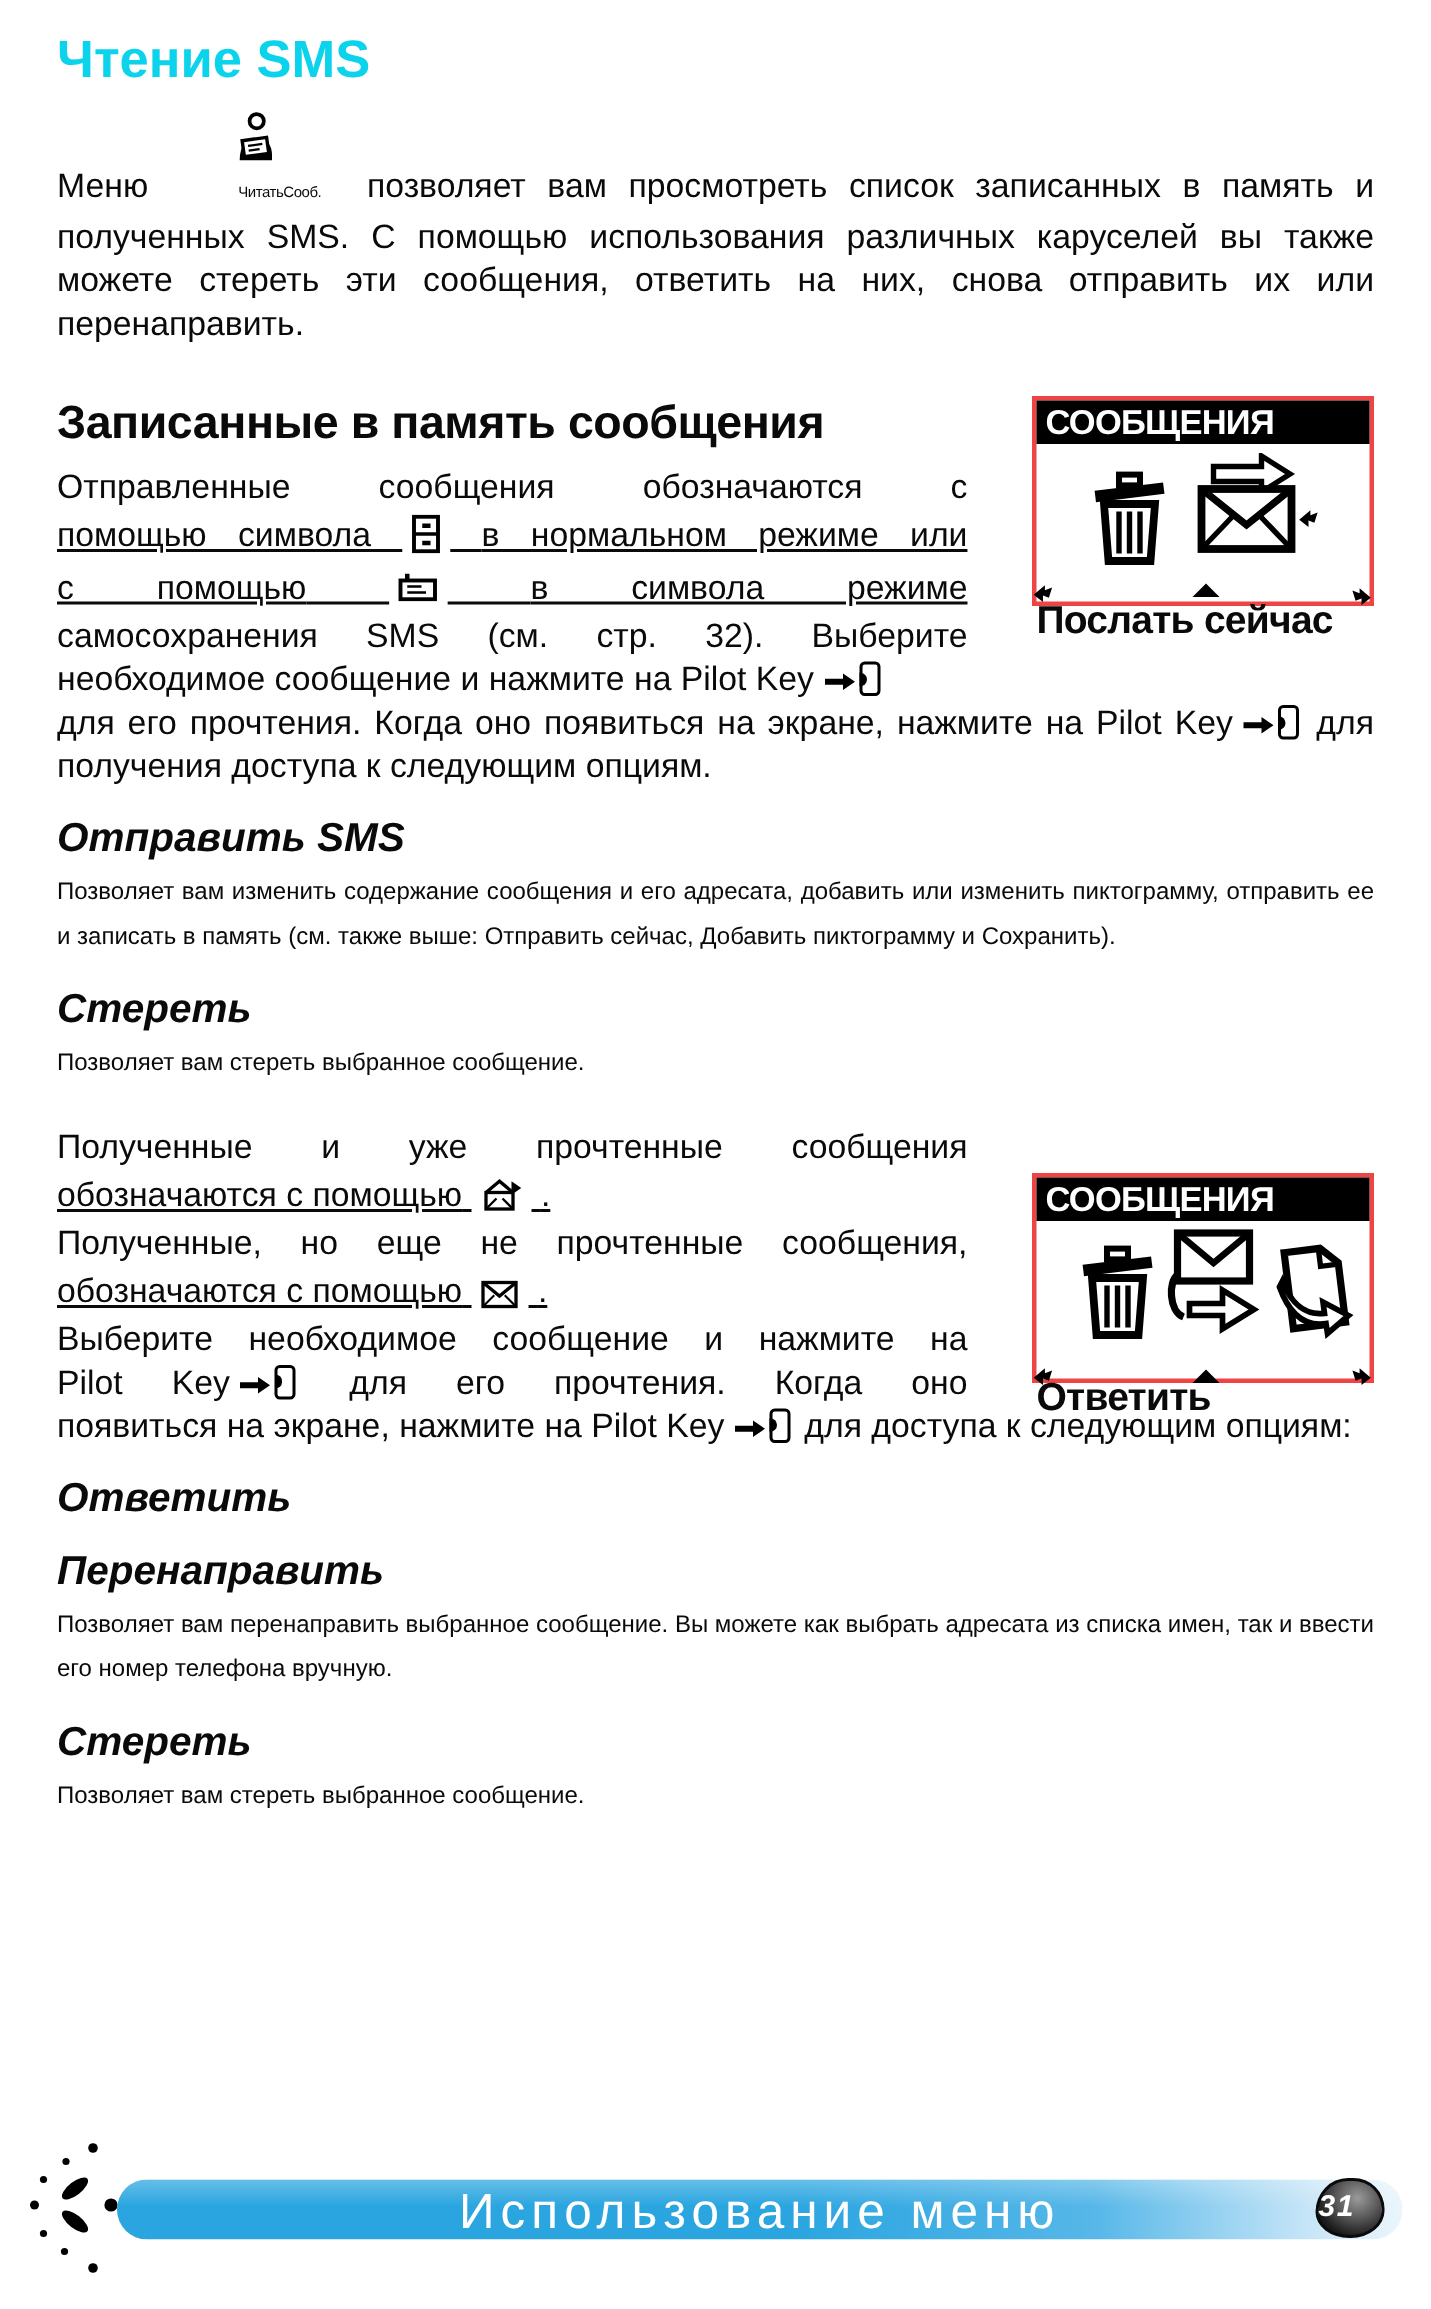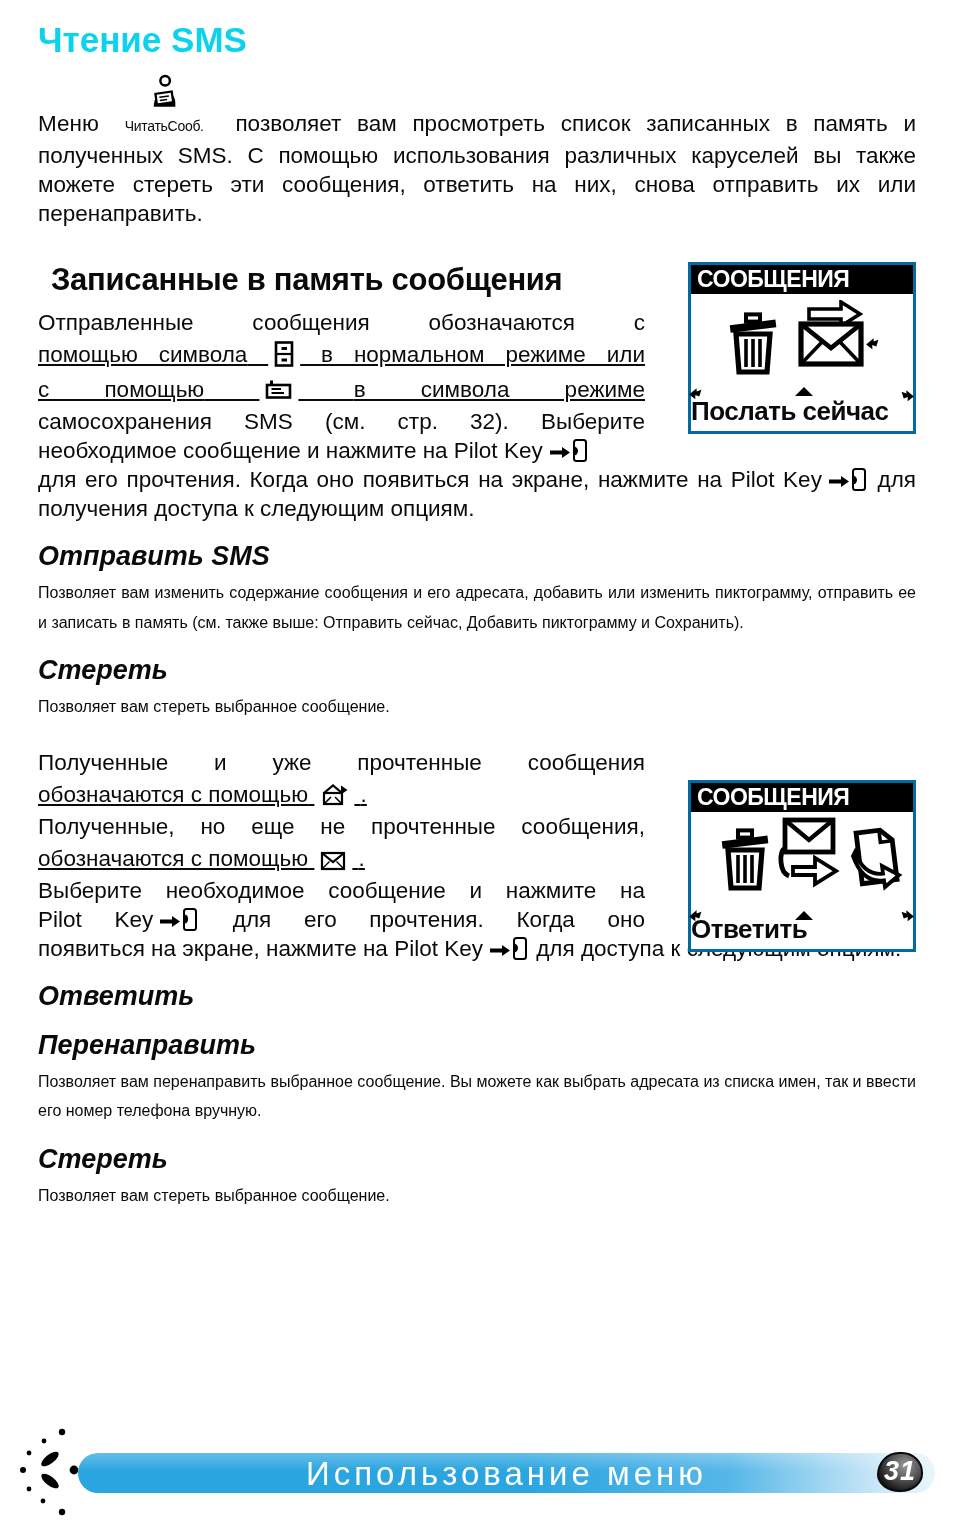--- a/index.html
+++ b/index.html
@@ -7,62 +7,62 @@
     width:954px;height:1539px;position:relative;background:#fff;
     font-family:"Liberation Sans", sans-serif;color:#0a0a0a;overflow:hidden;
   }
   .content{padding:20px 38px 0 38px;}
   .doc-title{font-size:35px;font-weight:bold;color:#0cd3ec;margin:0 0 14px 0;}
   
   .line{font-size:22.5px;line-height:29px;text-align:justify;}
   .line.stretch{text-align-last:justify;}
   .line.iconline{padding:3px 0;text-decoration:underline;}
   .body-par{font-size:16px;line-height:29.5px;text-align:justify;margin:0;}
-  h2.sec{font-size:31px;font-weight:bold;margin:0 0 10px 13px;letter-spacing:-0.3px;}
+  h2.sec{font-size:31px;font-weight:bold;margin:0 0 10px 0;letter-spacing:-0.3px;}
   h3.sub{font-size:27px;font-weight:bold;font-style:italic;margin:18px 0 6px 0;}
   .section{position:relative;}
   .sec1{margin-top:34px;}
   .sec2{margin-top:26px;}
   .narrow{width:607px;}
   
   .inl{display:inline-block;vertical-align:-5px;margin:0 6px;}
   .inl svg{display:block;}
   .menu-stack{display:inline-block;text-align:center;margin:0 16px 0 26px;}
   .menu-stack svg{display:block;margin:0 auto 1px auto;}
-  .menu-cap{font-size:14px;letter-spacing:-0.3px;}
+  .menu-cap{font-size:10px;letter-spacing:-0.3px;margin-left:34px;}
   
   .pkey{display:inline-block;width:10px;height:19px;border:2.5px solid #000;border-radius:3.5px;
         position:relative;vertical-align:-4px;margin:0 3px 0 1px;}
   .pkey::before{content:"";position:absolute;left:-1.5px;top:50%;transform:translateY(-50%);
         width:4.5px;height:9px;background:#000;border-radius:0 5px 5px 0;}
   .parrow{display:inline-block;vertical-align:-1px;margin:0 1px 0 6px;}
   .parrow svg{display:block;}
   
-  .screen{position:absolute;right:0;width:228px;height:172px;border:3px solid #0369a1;
+  .screen{position:absolute;right:0;width:228px;height:140px;border:3px solid #ef4444;
           background:#fff;box-sizing:border-box;}
   .screen-header{height:29px;background:#000;color:#fff;font-size:23px;font-weight:bold;
           line-height:28px;padding-left:6px;letter-spacing:-0.5px;}
   .screen-body{position:relative;height:134px;}
   .screen-label{position:absolute;left:0;right:0;bottom:1px;text-align:left;
           font-size:26px;font-weight:bold;letter-spacing:-0.5px;}
   .abs{position:absolute;}
   .tri{width:0;height:0;border-left:9px solid transparent;border-right:9px solid transparent;
        border-bottom:9px solid #000;}
   
   .footer-bar{position:absolute;left:78px;top:1453px;width:857px;height:40px;border-radius:21px;
       background:
         linear-gradient(180deg, rgba(255,255,255,.28) 0%, rgba(255,255,255,0) 45%),
         linear-gradient(90deg,#2aa5e0 0%,#2aa5e0 52%,#56b7e8 76%,#cfe9f8 94%,#eaf6fc 100%);
       color:#fff;text-align:center;font-size:33px;line-height:41px;letter-spacing:4px;}
   .page-badge{position:absolute;right:31px;top:1452px;width:46px;height:40px;
       background:radial-gradient(ellipse at 62% 32%, #9a9a9a 0%, #5a5a5a 38%, #191919 75%);
       border:2.5px solid #0a0a0a;box-sizing:border-box;
       border-radius:48% 46% 50% 50% / 58% 52% 46% 44%;
-      color:#fff;font-weight:bold;font-style:italic;font-size:27px;line-height:34px;
-      text-align:center;letter-spacing:1px;}
+      color:#fff;font-weight:bold;font-style:italic;font-size:20px;line-height:34px;
+      letter-spacing:1px;}
   .dots-logo{position:absolute;left:16px;top:1427px;}
 </style>
 </head>
 <body>
 
 <div class="content">
 
   <h1 class="doc-title">Чтение SMS</h1>
 
   <div>

